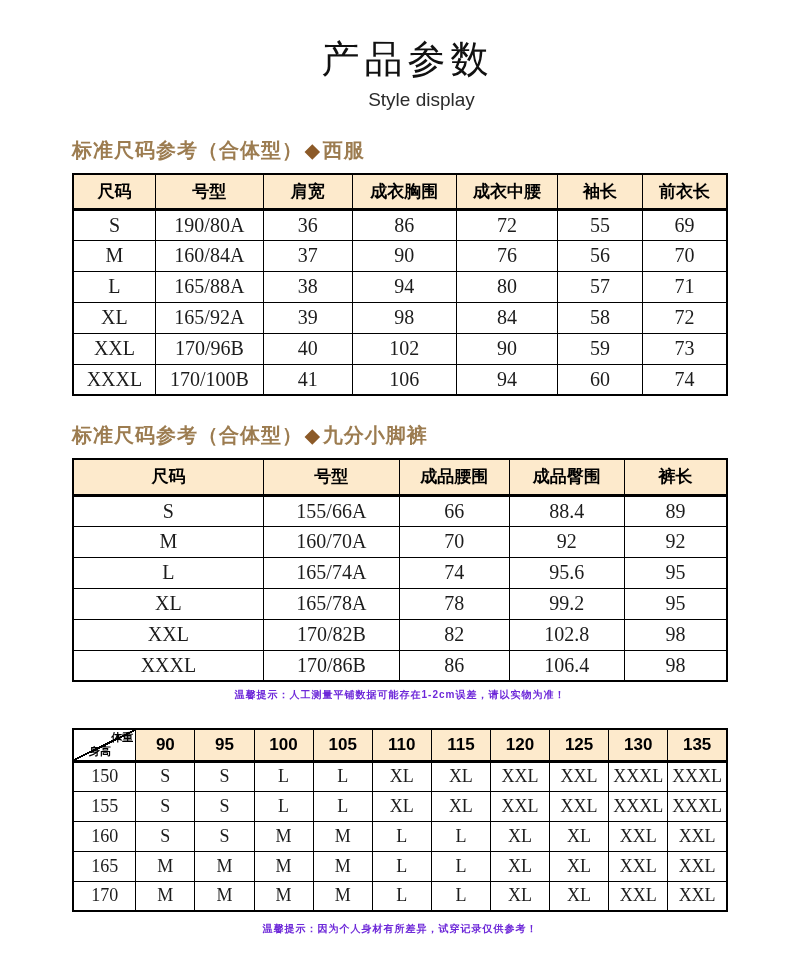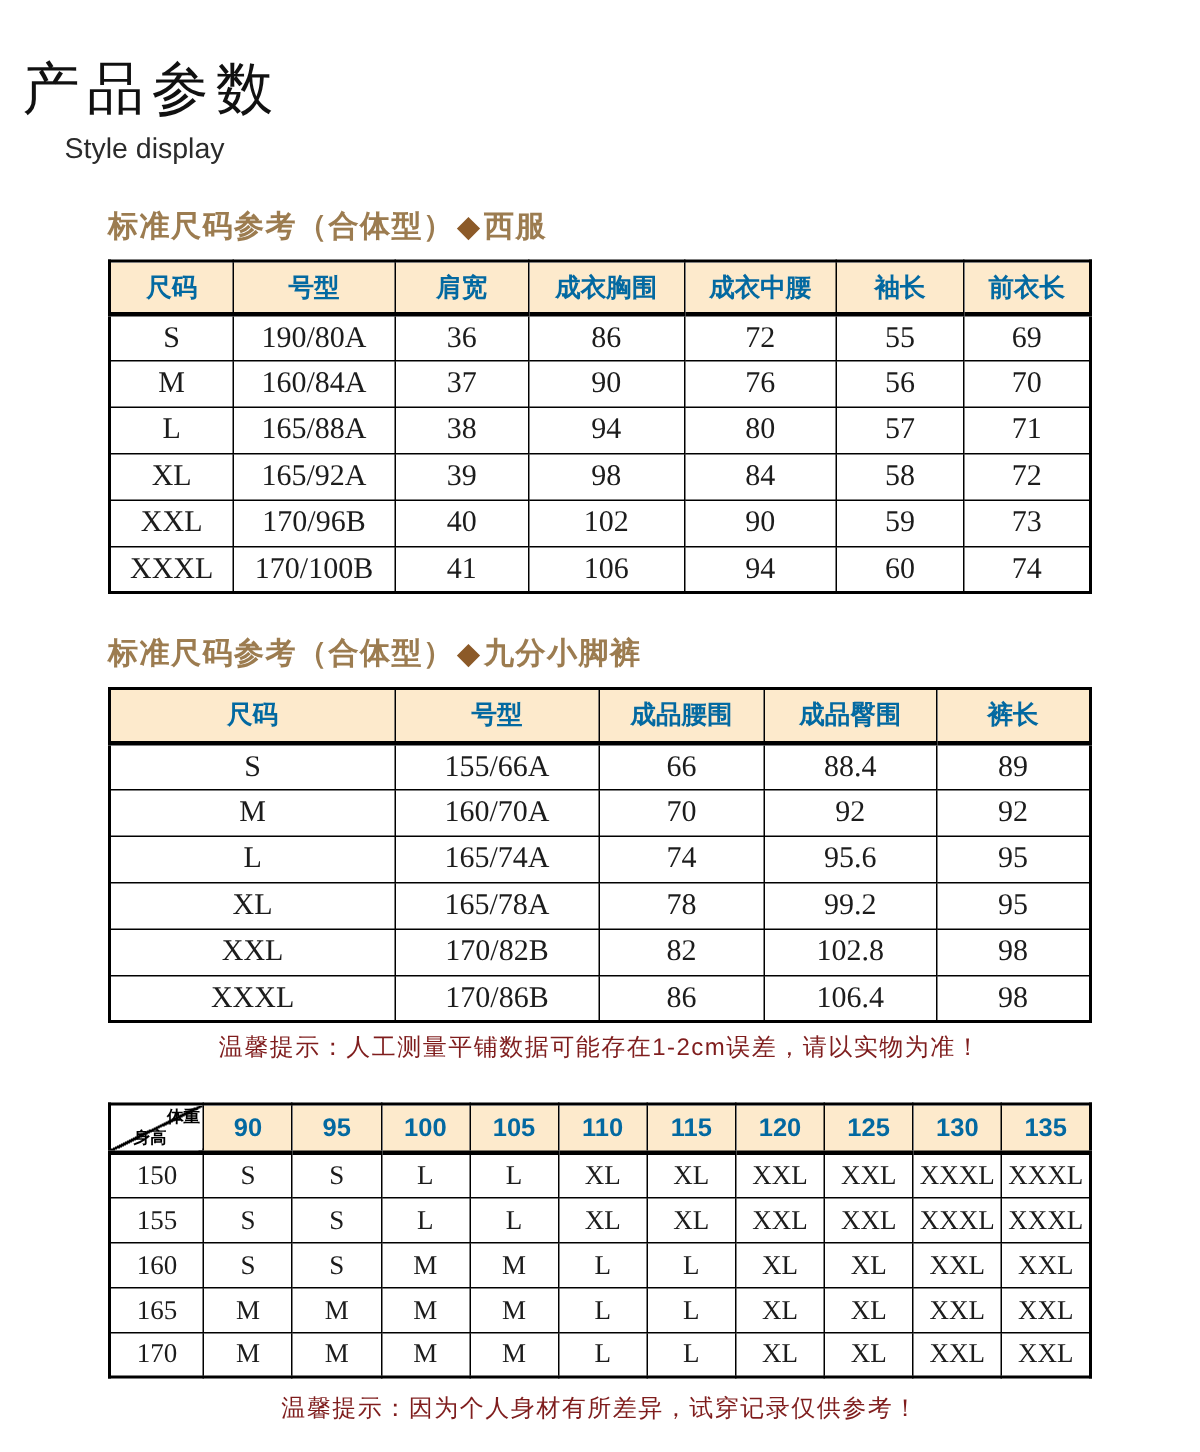--- a/index.html
+++ b/index.html
@@ -2,21 +2,21 @@
 <html><head>
 <meta charset="utf-8">
 <style>
   html, body { margin: 0; padding: 0; background: #ffffff; }
   body {
     width: 800px;
     min-height: 968px;
     font-family: "Liberation Sans", sans-serif;
     color: #111;
   }
-  .title-block { padding-top: 34px; margin-left: 15px; }
+  .title-block { text-align: center; padding-top: 34px; margin-left: 15px; }
   .page-title {
     margin: 0;
     font-size: 38px;
     font-weight: 400;
     letter-spacing: 5px;
     color: #111;
     font-family: "Liberation Sans", sans-serif;
   }
   .page-subtitle {
     margin-top: 4px;
@@ -48,21 +48,21 @@
     padding: 0;
     overflow: hidden;
     white-space: nowrap;
   }
   thead th, thead td { border-bottom: 3px solid #000; }
   thead th {
     background: #fdeacc;
     font-family: "Liberation Sans", sans-serif;
     font-size: 17px;
     font-weight: bold;
-    color: #0369a1;
+    color: #000000;
   }
   tbody td {
     font-family: "Liberation Serif", "DejaVu Serif", serif;
     font-size: 20px;
     color: #1c1c1c;
   }
   .t1 thead tr { height: 35px; }
   .t1 tbody tr { height: 31px; }
   .t2 thead tr { height: 36px; }
   .t2 tbody tr { height: 31px; }
@@ -82,23 +82,23 @@
   .corner-top {
     position: absolute; top: 0px; right: 2px;
     font-size: 11px; font-weight: bold; color: #000;
   }
   .corner-bottom {
     position: absolute; bottom: 1px; left: 15px;
     font-size: 11px; font-weight: bold; color: #000;
   }
   .note {
     text-align: center;
-    font-size: 16px;
-    font-weight: normal;
-    color: #7f1d1d;
+    font-size: 10px;
+    font-weight: bold;
+    color: #6d28d9;
     letter-spacing: 1px;
     margin-top: 6px;
   }
   .note-bottom { margin-top: 10px; padding-bottom: 26px; }
 </style>
 </head>
 <body>
 
 <div class="title-block">
   <h1 class="page-title">产品参数</h1>

